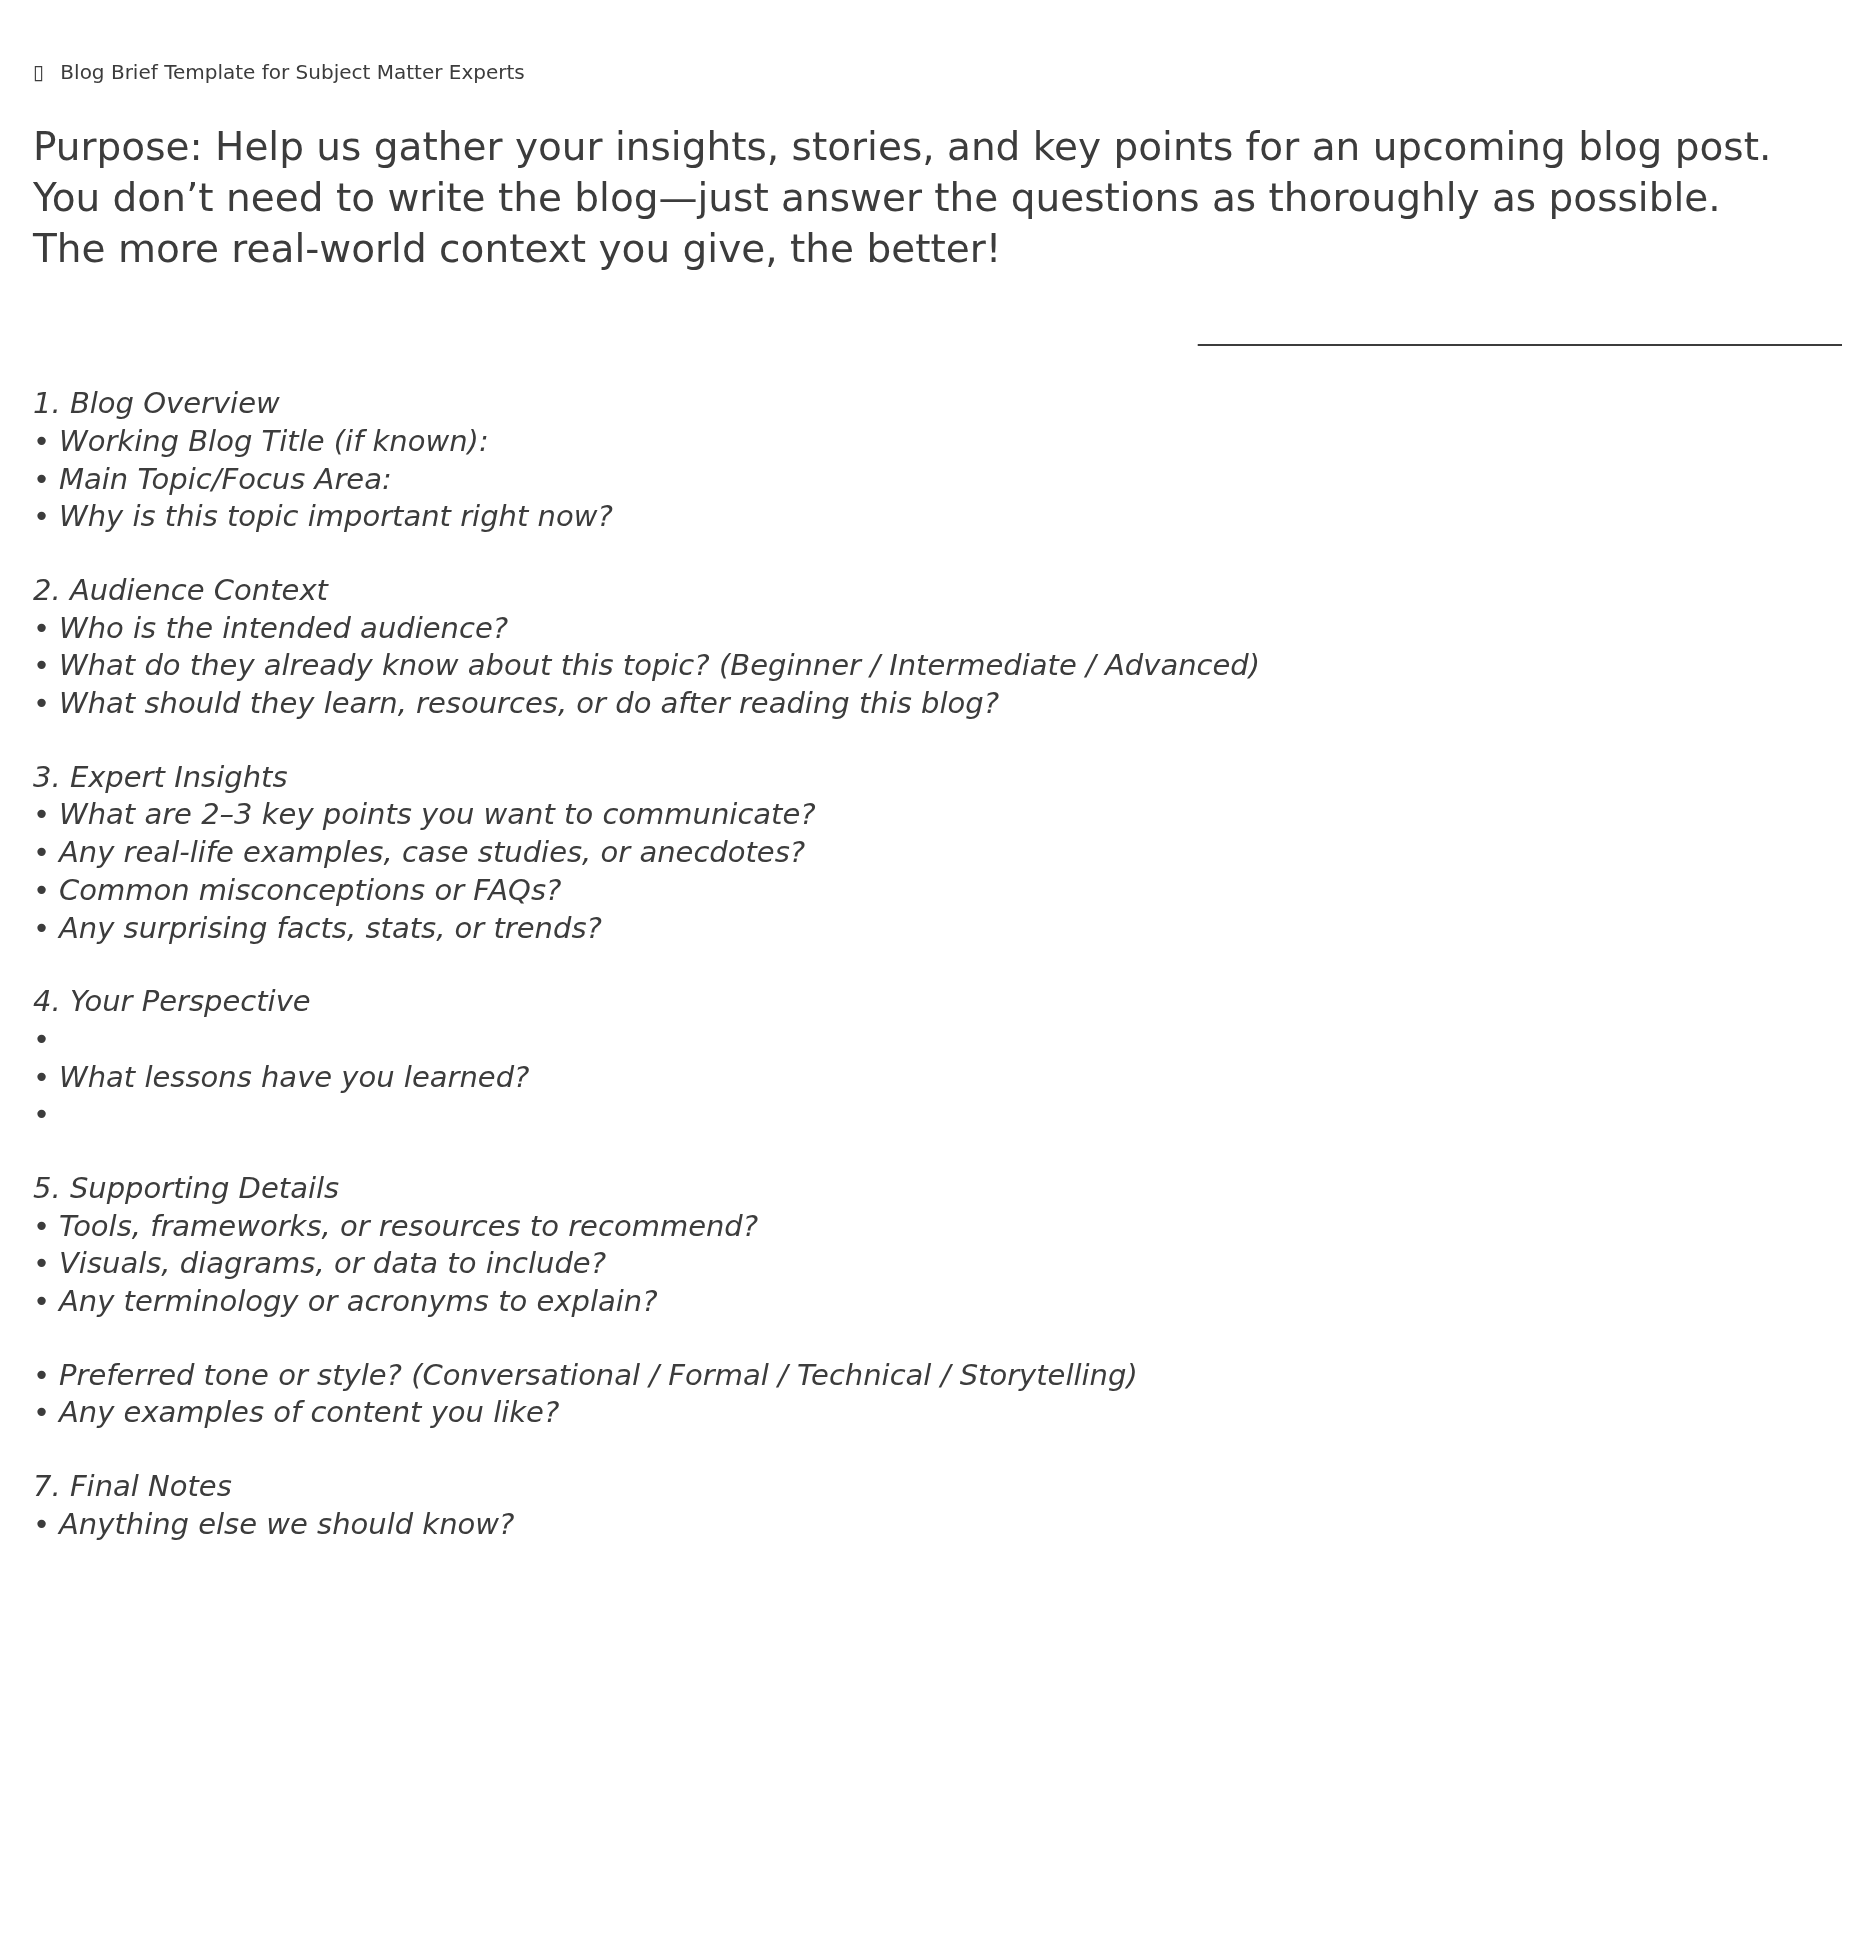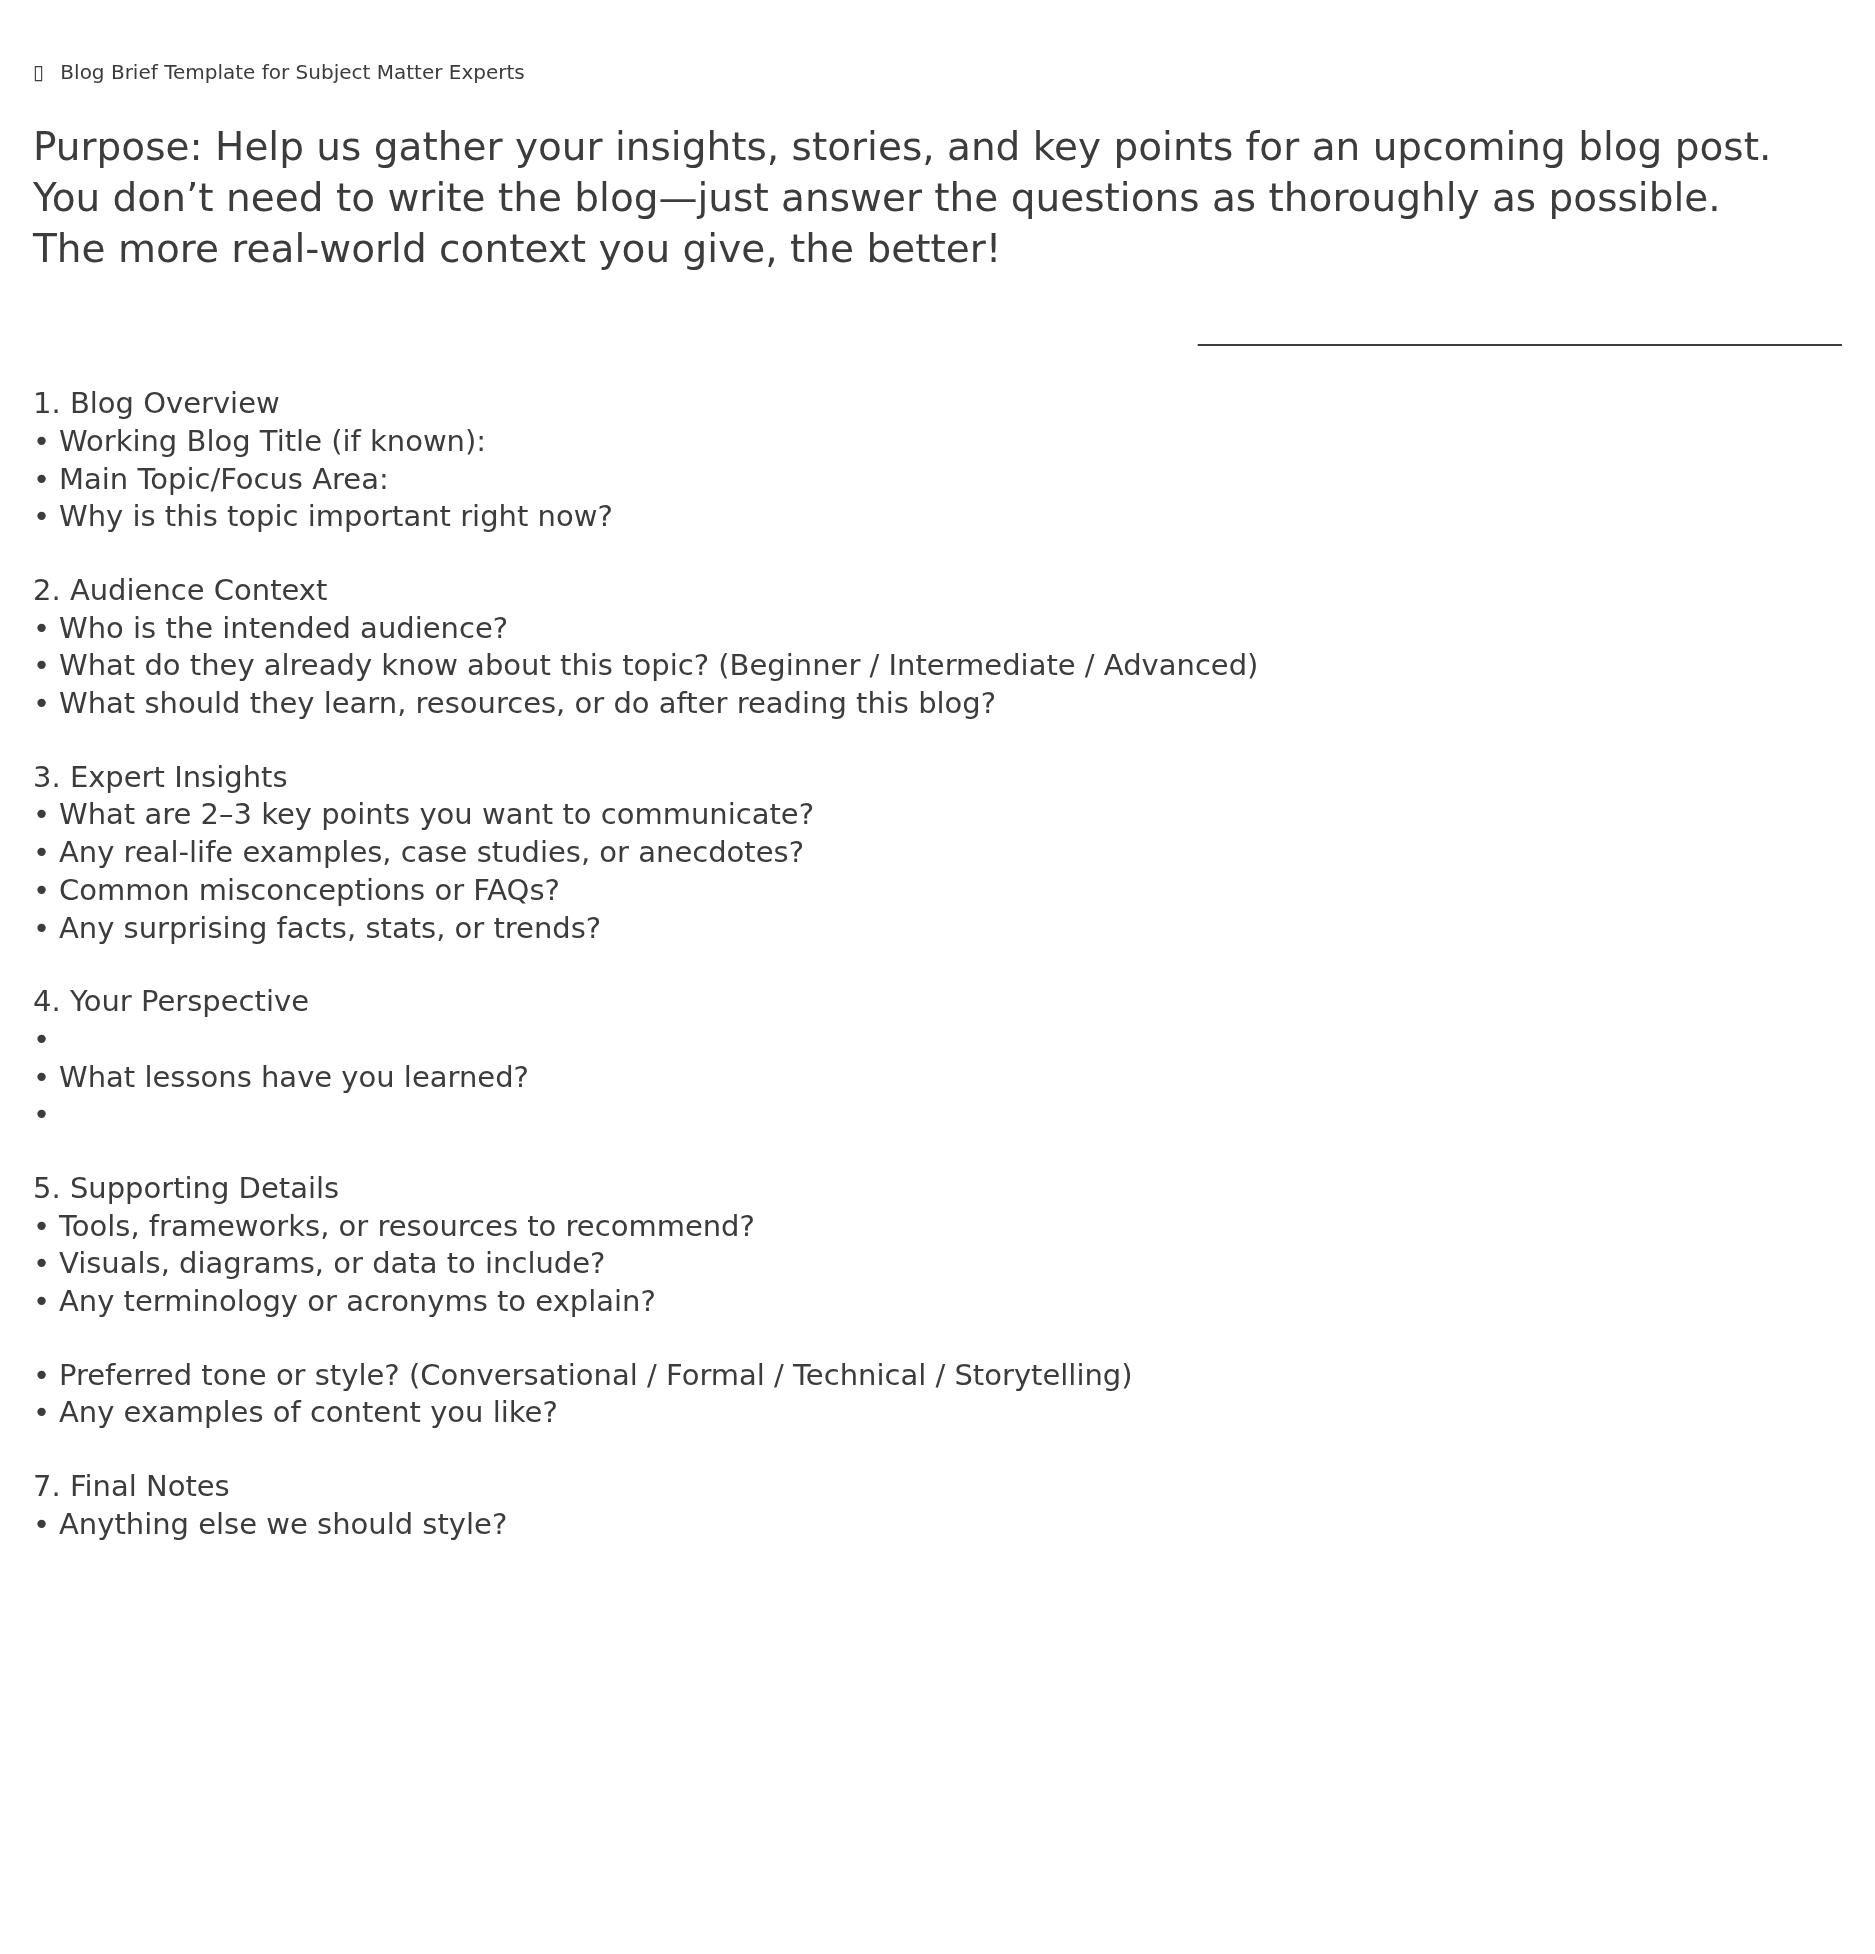--- a/index.html
+++ b/index.html
@@ -48,20 +48,21 @@
     margin: 0;
     font-size: 29px;
     letter-spacing: -0.5px;
     color: #3c3c3c;
     white-space: pre;
     overflow: hidden;
     text-align: right;
   }
   .section {
     margin: 0;
+    font-style: italic;
   }
   .section-heading {
     font-size: 29px;
     line-height: 1.30;
     margin: 0;
   }
   .bullet {
     font-size: 29px;
     line-height: 1.30;
     margin: 0;
@@ -203,18 +204,18 @@
         <span class="btext">Any examples of content you like?</span>
       </div>
   </div>
 
   <div class="gap"></div>
 
   <div class="section">
     <div class="section-heading">7. Final Notes</div>
     <div class="bullet">
         <span class="dot">•</span>
-        <span class="btext">Anything else we should style?</span>
+        <span class="btext">Anything else we should know?</span>
       </div>
   </div>
 
 </div>
 
 
 </body></html>

